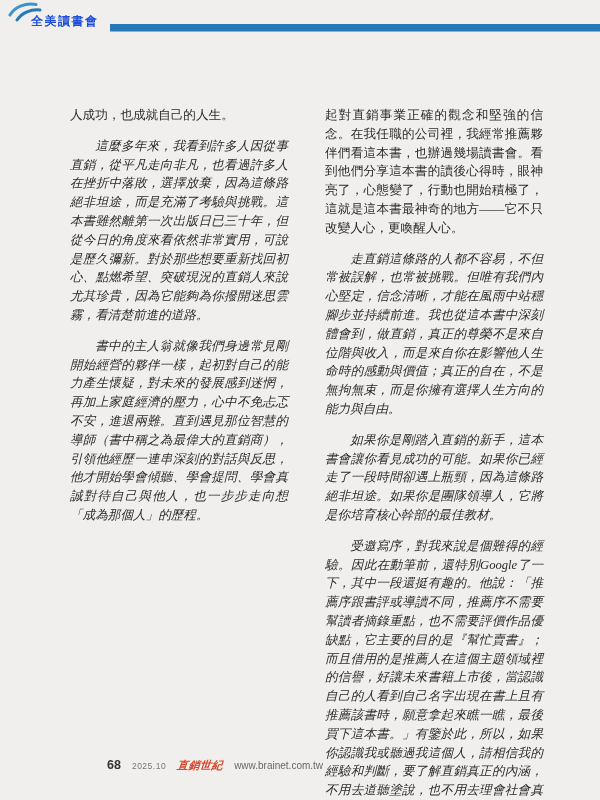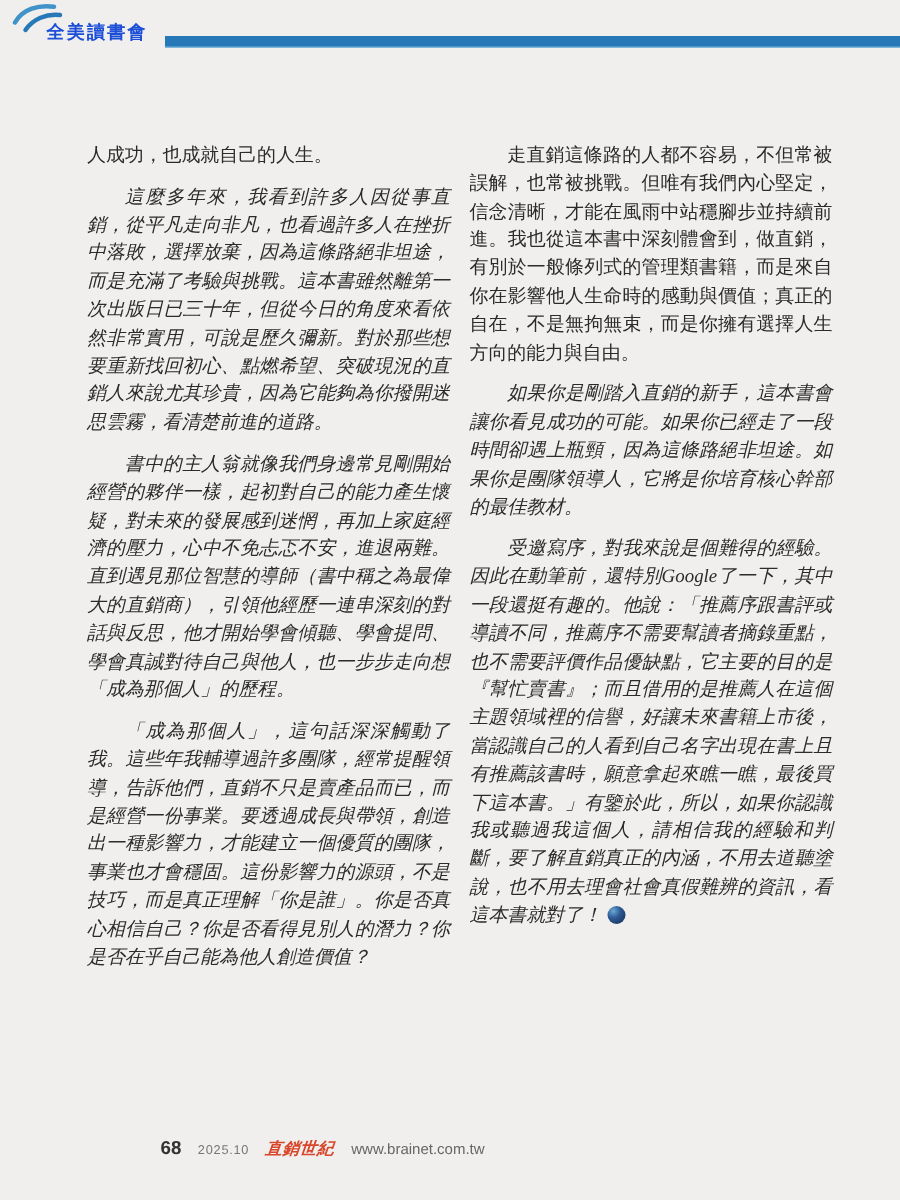--- a/index.html
+++ b/index.html
@@ -27,21 +27,21 @@
     box-shadow: 0 -1px 0 #7fb6dc inset;
   }
 
   
   .columns {
     position: absolute; left: 58px; top: 94px; width: 497px;
     display: flex; gap: 13px;
   }
   .col { flex: 1 1 0; min-width: 0; }
   .para {
-    margin: 0;
+    margin: 12px;
     font-size: 12.6px;
     line-height: 18.8px;
     text-align: justify;
     color: #2b2b2b;
     text-indent: 2em;
   }
   .para + .para { margin-top: 9px; font-style: italic; }
   .para.noindent { text-indent: 0; }
 
   .endmark {
@@ -82,24 +82,24 @@
     </svg>
     <span class="section-label">全美讀書會</span>
     <div class="header-rule"></div>
   </div>
 
   <div class="columns">
     <div class="col">
       <p class="para noindent">人成功，也成就自己的人生。</p>
       <p class="para">這麼多年來，我看到許多人因從事直銷，從平凡走向非凡，也看過許多人在挫折中落敗，選擇放棄，因為這條路絕非坦途，而是充滿了考驗與挑戰。這本書雖然離第一次出版日已三十年，但從今日的角度來看依然非常實用，可說是歷久彌新。對於那些想要重新找回初心、點燃希望、突破現況的直銷人來說尤其珍貴，因為它能夠為你撥開迷思雲霧，看清楚前進的道路。</p>
       <p class="para">書中的主人翁就像我們身邊常見剛開始經營的夥伴一樣，起初對自己的能力產生懷疑，對未來的發展感到迷惘，再加上家庭經濟的壓力，心中不免忐忑不安，進退兩難。直到遇見那位智慧的導師（書中稱之為最偉大的直銷商），引領他經歷一連串深刻的對話與反思，他才開始學會傾聽、學會提問、學會真誠對待自己與他人，也一步步走向想「成為那個人」的歷程。</p>
-      <p class="para">「成為那個人」，這句話深深觸動了我。這些年我輔導過許多團隊，經常提醒領導，告訴他們，直銷不只是賣產品而已，而是經營一份事業。要透過成長與帶領，創造出一種影響力，才能建立一個優質的團隊，事業也才會穩固。這份影響力的源頭，不是技巧，而是真正理解「你是誰」。你是否真心相信自己？你是否看得見別人的潛力？你是否在乎自己能為他人創造價值？</p>
     </div>
     <div class="col">
-      <p class="para">走直銷這條路的人都不容易，不但常被誤解，也常被挑戰。但唯有我們內心堅定，信念清晰，才能在風雨中站穩腳步並持續前進。我也從這本書中深刻體會到，做直銷，有別於一般條列式的管理類書籍，而是來自你在影響他人生命時的感動與價值；真正的自在，不是無拘無束，而是你擁有選擇人生方向的能力與自由。</p>
+      <p class="para noindent">起對直銷事業正確的觀念和堅強的信念。在我任職的公司裡，我經常推薦夥伴們看這本書，也辦過幾場讀書會。看到他們分享這本書的讀後心得時，眼神亮了，心態變了，行動也開始積極了，這就是這本書最神奇的地方——它不只改變人心，更喚醒人心。</p>
+      <p class="para">走直銷這條路的人都不容易，不但常被誤解，也常被挑戰。但唯有我們內心堅定，信念清晰，才能在風雨中站穩腳步並持續前進。我也從這本書中深刻體會到，做直銷，真正的尊榮不是來自位階與收入，而是來自你在影響他人生命時的感動與價值；真正的自在，不是無拘無束，而是你擁有選擇人生方向的能力與自由。</p>
       <p class="para">如果你是剛踏入直銷的新手，這本書會讓你看見成功的可能。如果你已經走了一段時間卻遇上瓶頸，因為這條路絕非坦途。如果你是團隊領導人，它將是你培育核心幹部的最佳教材。</p>
       <p class="para"><span>受邀寫序，對我來說是個難得的經驗。因此在動筆前，還特別Google了一下，其中一段還挺有趣的。他說：「推薦序跟書評或導讀不同，推薦序不需要幫讀者摘錄重點，也不需要評價作品優缺點，它主要的目的是『幫忙賣書』；而且借用的是推薦人在這個主題領域裡的信譽，好讓未來書籍上市後，當認識自己的人看到自己名字出現在書上且有推薦該書時，願意拿起來瞧一瞧，最後買下這本書。」有鑒於此，所以，如果你認識我或聽過我這個人，請相信我的經驗和判斷，要了解直銷真正的內涵，不用去道聽塗說，也不用去理會社會真假難辨的資訊，看這本書就對了！</span><span class="endmark"></span></p>
     </div>
   </div>
 
   <div class="footer">
     <span class="page-number">68</span>
     <span class="issue-date">2025.10</span>
     <span class="magazine-logo">直銷世紀</span>
     <span class="website-url">www.brainet.com.tw</span>

